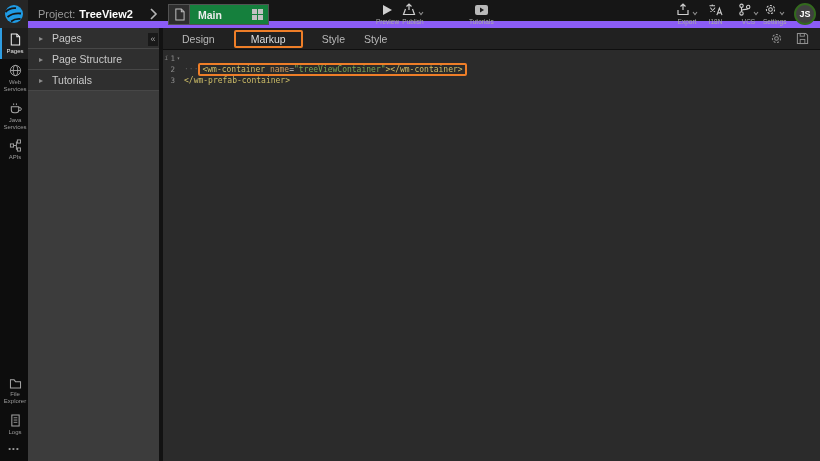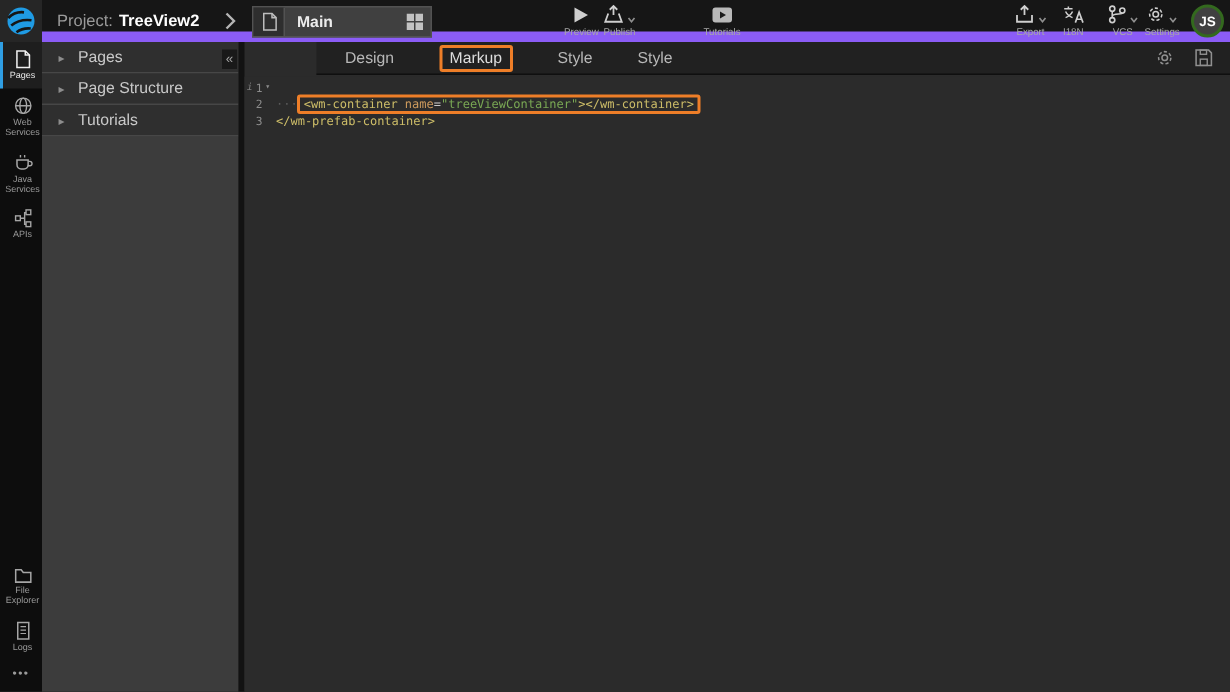--- a/index.html
+++ b/index.html
@@ -10,22 +10,22 @@
   
   .topbar { position:absolute; left:0; top:0; width:820px; height:28px;
             background:#161616; border-bottom:7px solid #8b5cf6; z-index:5; }
   .logo-tile { position:absolute; left:0; top:0; width:28px; height:28px;
                background:#262626; display:flex; align-items:center; justify-content:center; }
   .project { position:absolute; left:38px; top:0; height:28px; line-height:28px;
              font-size:11px; color:#9a9a9a; }
   .project b { color:#fefefe; font-weight:bold; margin-left:4px; }
   .big-chevron { position:absolute; left:149px; top:7px; color:#b5b5b5; }
 
-  .main-tab { position:absolute; left:168px; top:4px; width:120px; height:21px;
-              border:1px solid #525252; display:flex; align-items:stretch; background:#404040; }
+  .main-tab { position:absolute; left:168px; top:4px; width:101px; height:21px;
+              border:1px solid #525252; display:flex; align-items:stretch; background:#15803d; }
   .main-tab .file-cell { width:21px; border-right:1px solid #525252; background:#2e2e2e;
               display:flex; align-items:center; justify-content:center; color:#bdbdbd; }
   .main-tab .tab-label { flex:1; font-size:10.5px; font-weight:bold; color:#ececec;
               display:flex; align-items:center; padding-left:8px; }
   .main-tab .grid-cell { width:22px; display:flex; align-items:center; justify-content:center; color:#c2c2c2; }
 
   .tb-action { position:absolute; top:3px; display:flex; flex-direction:column;
                align-items:center; color:#cfcfcf; cursor:pointer; }
   .tb-action .ic { height:13px; display:flex; align-items:flex-end; justify-content:center; gap:1px; }
   .tb-action .lb { font-size:6.5px; color:#a8a8a8; margin-top:2px; white-space:nowrap; }
@@ -52,23 +52,23 @@
                    display:flex; align-items:center; padding-left:11px; gap:9px; cursor:pointer; }
   .panel-section .caret-r { color:#8d8d8d; font-size:8px; }
   .panel-section .lb { font-size:10.5px; color:#c9c9c9; }
   .panel-collapse { position:absolute; right:1px; top:5px; width:10px; height:13px; background:#191919;
                     color:#a5a5a5; font-size:9px; line-height:13px; text-align:center; cursor:pointer; }
   .divider-strip { position:absolute; left:159px; top:28px; width:4px; height:433px; background:#121212; }
 
   
   .editor { position:absolute; left:163px; top:28px; width:657px; height:433px; }
   .edit-tabs { height:22px; background:#212121; border-bottom:1px solid #0f0f0f;
-               display:flex; align-items:center; padding-left:19px; gap:30px;margin-left:48px; }
+               display:flex; align-items:center; padding-left:19px; gap:19px; }
   .edit-tab { font-size:10.5px; color:#b8b8b8; cursor:pointer; }
-  .edit-tab.hl { border:2px solid #ee7e28; border-radius:2px; padding:1px 5px; color:#dedede; }
+  .edit-tab.hl { border:2px solid #ee7e28; border-radius:2px; padding:1px 15px; color:#dedede; }
   .edit-tools { margin-left:auto; display:flex; gap:13px; padding-right:11px; color:#909090; }
   .edit-tools .tool { cursor:pointer; display:flex; align-items:center; }
 
   .code { position:absolute; left:0; top:23px; width:657px; height:410px; background:#2b2b2b;
           font-family:"DejaVu Sans Mono", monospace; font-size:8px; padding-top:2px; }
   .code-line { display:flex; align-items:center; height:10.5px; white-space:pre; }
   .gutter { width:19px; display:flex; align-items:center; justify-content:flex-end; }
   .gutter .info { color:#7d7d7d; font-size:6.5px; font-style:italic; margin-right:2px; }
   .gutter .num { color:#8c8c8c; font-size:7.5px; text-align:right; }
   .gutter .fold { width:7px; color:#8c8c8c; font-size:5.5px; text-align:center; }

